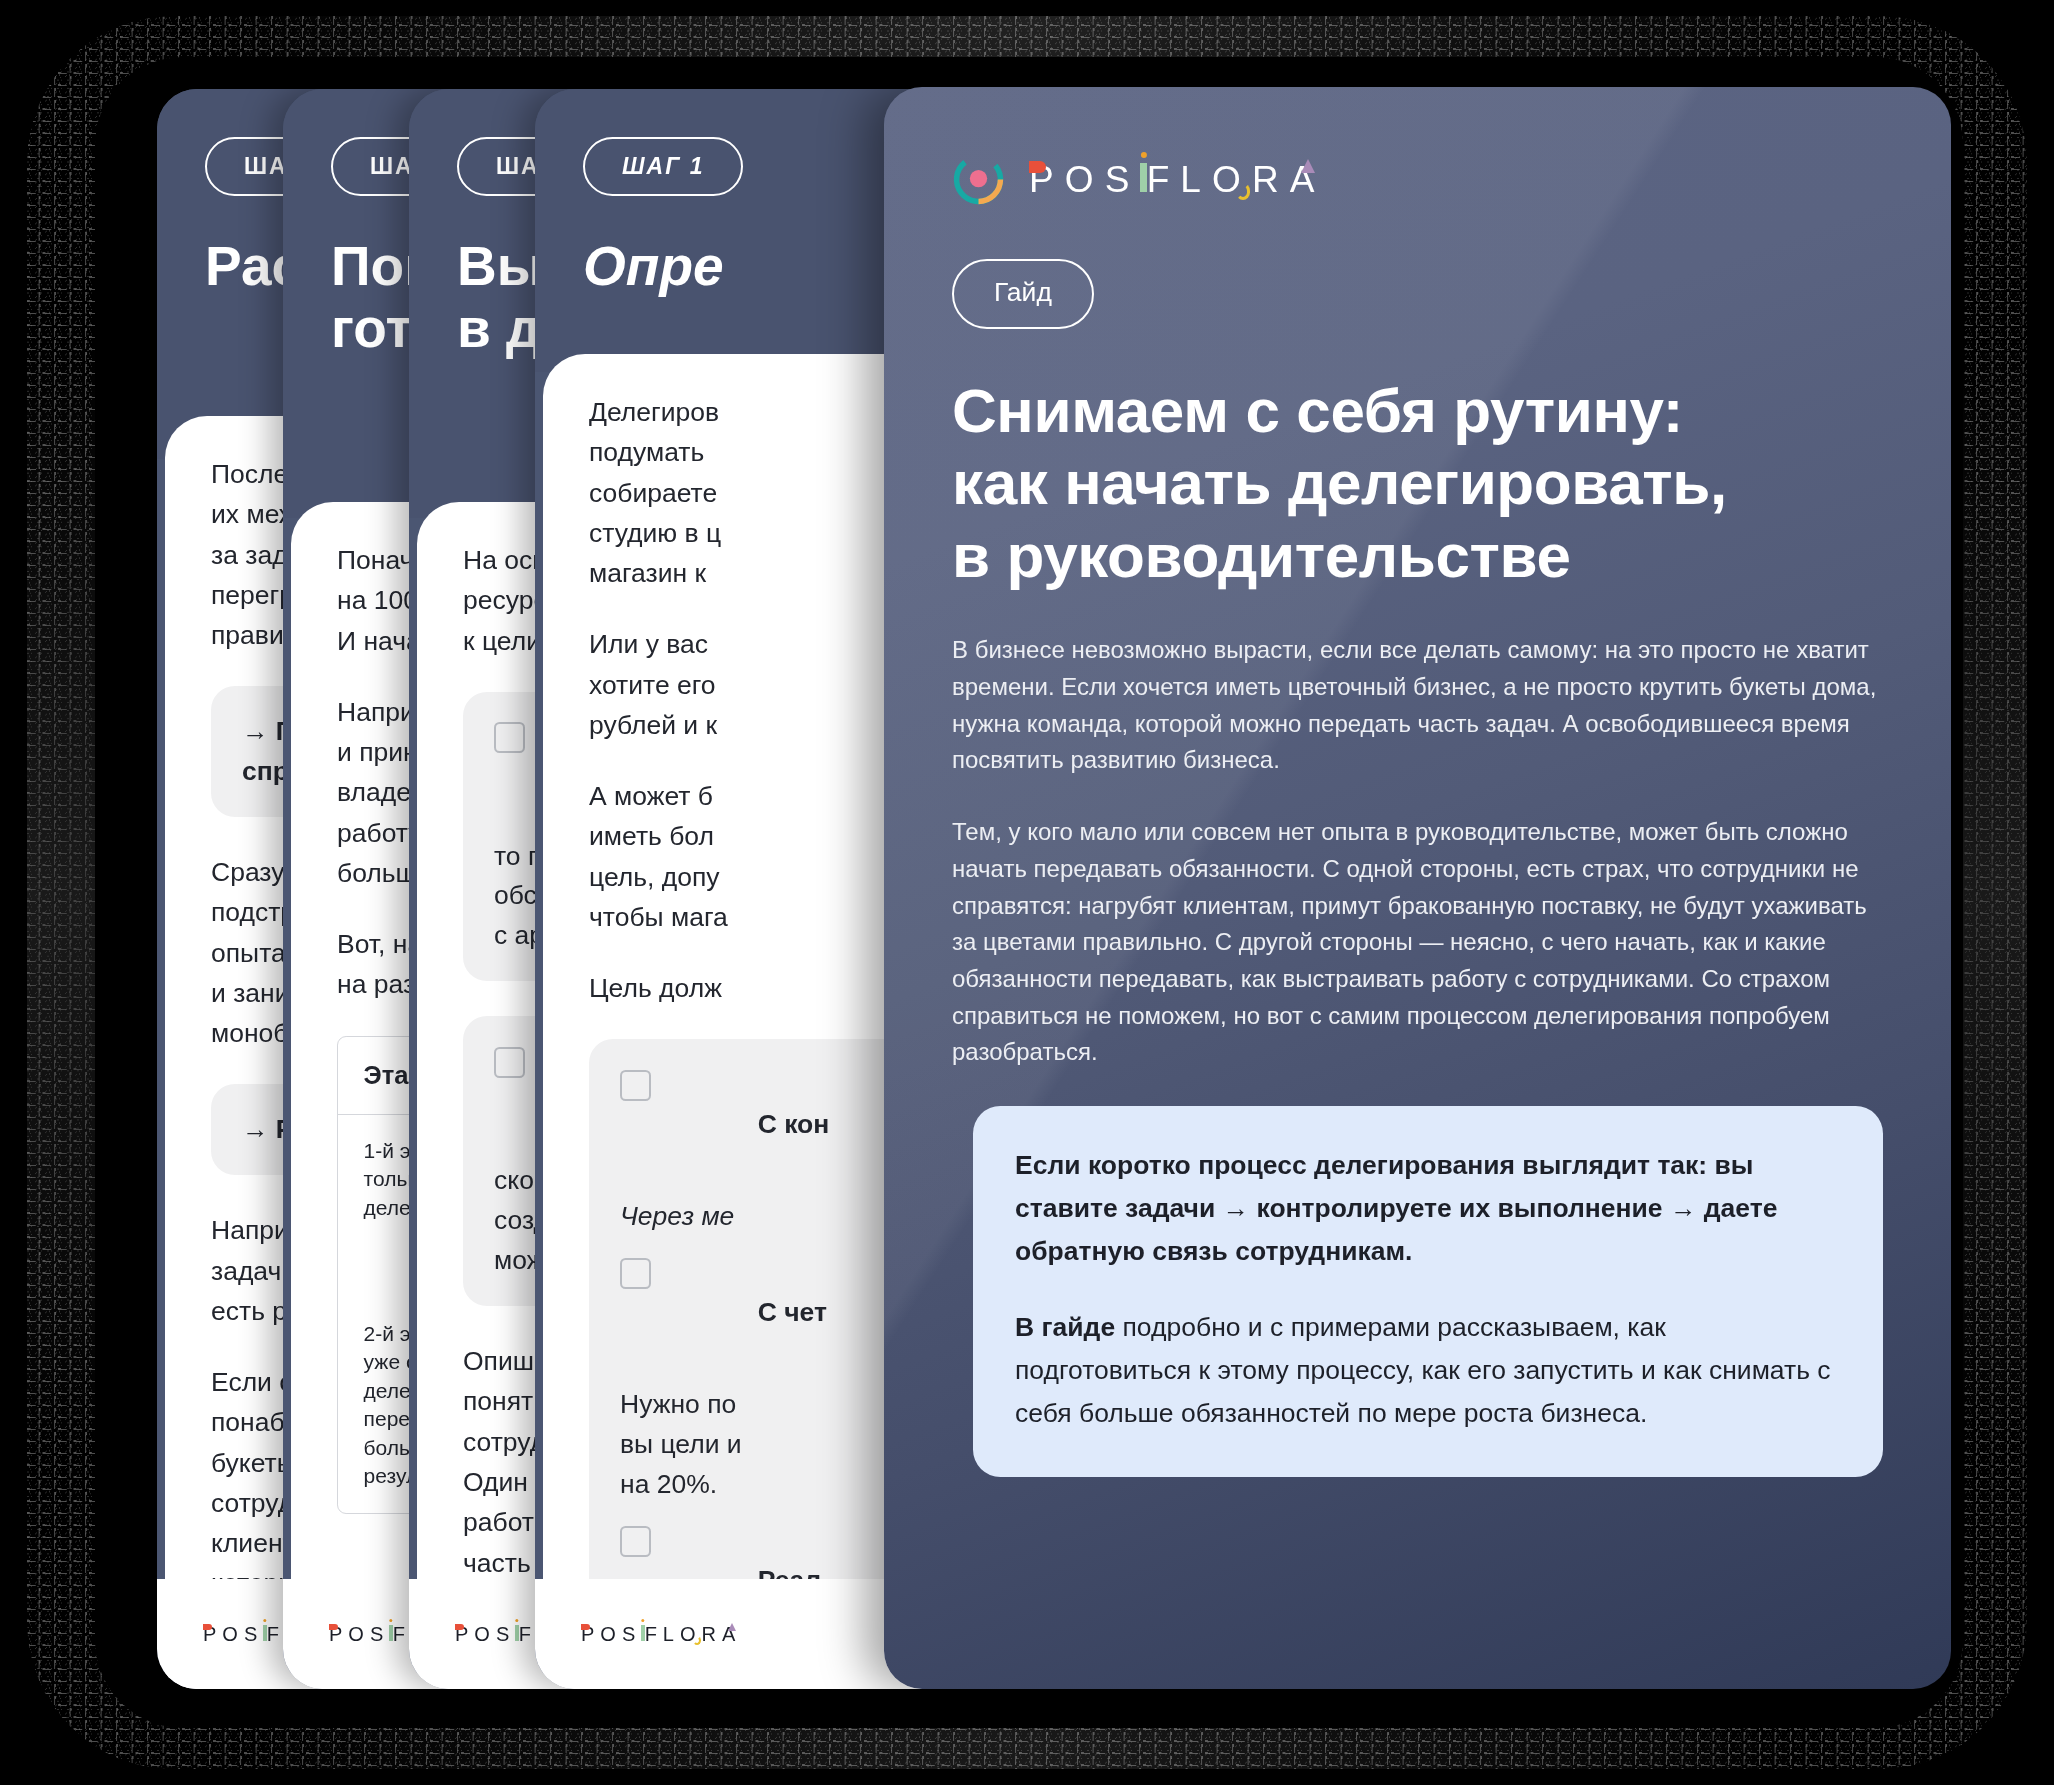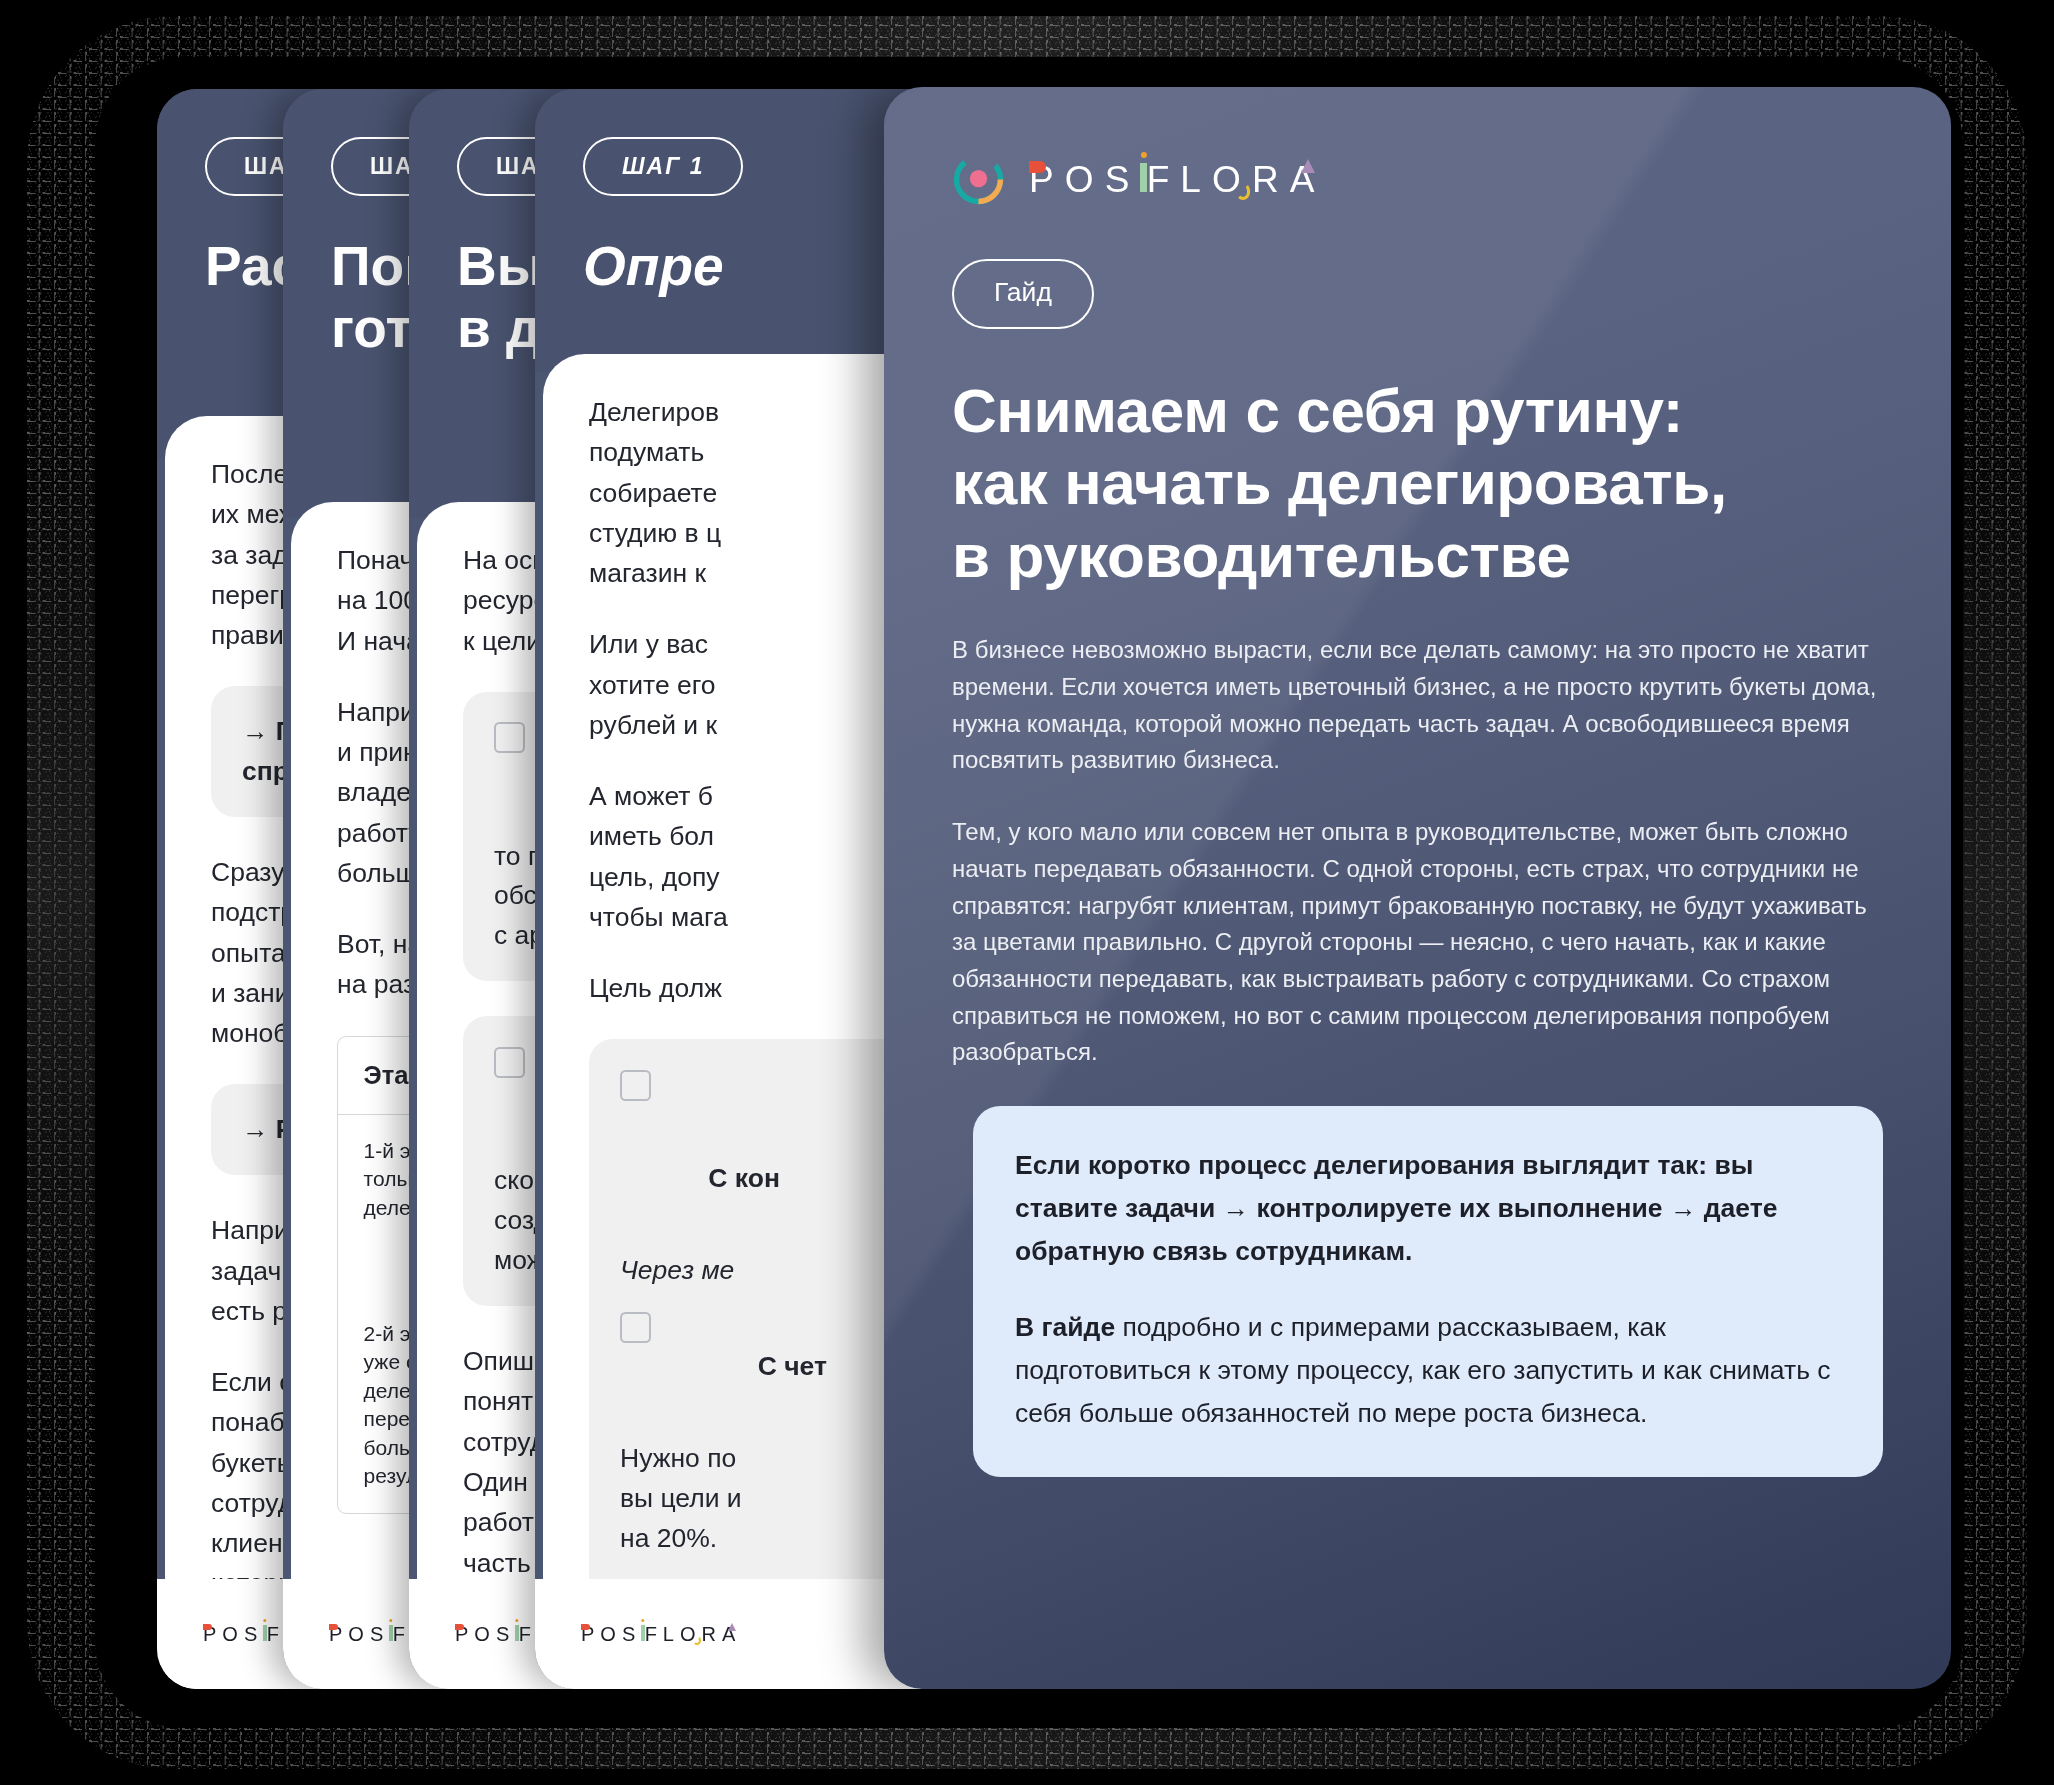--- a/index.html
+++ b/index.html
@@ -395,21 +395,21 @@
 магазин к</div>
       <div class="cb-p">Или у вас 
 хотите его
 рублей и к</div>
       <div class="cb-p">А может б
 иметь бол
 цель, допу
 чтобы мага</div>
       <div class="cb-p">Цель долж</div>
       <div class="cb-note">
-        <div class="cb-check-row" style="margin-bottom:12.8px;flex-direction:column;">
+        <div class="cb-check-row" style="margin-bottom:12.8px;">
           <div class="cb-box"></div>
           <div class="cb-check-txt">
             <b>С кон</b>
           </div>
         </div>
         <div class="cb-check-txt" style="margin-bottom:16.4px;font-style:italic;">Через ме</div>
         <div class="cb-check-row" style="margin-bottom:12.8px;">
           <div class="cb-box"></div>
           <div class="cb-check-txt">
             <b>С чет</b>

